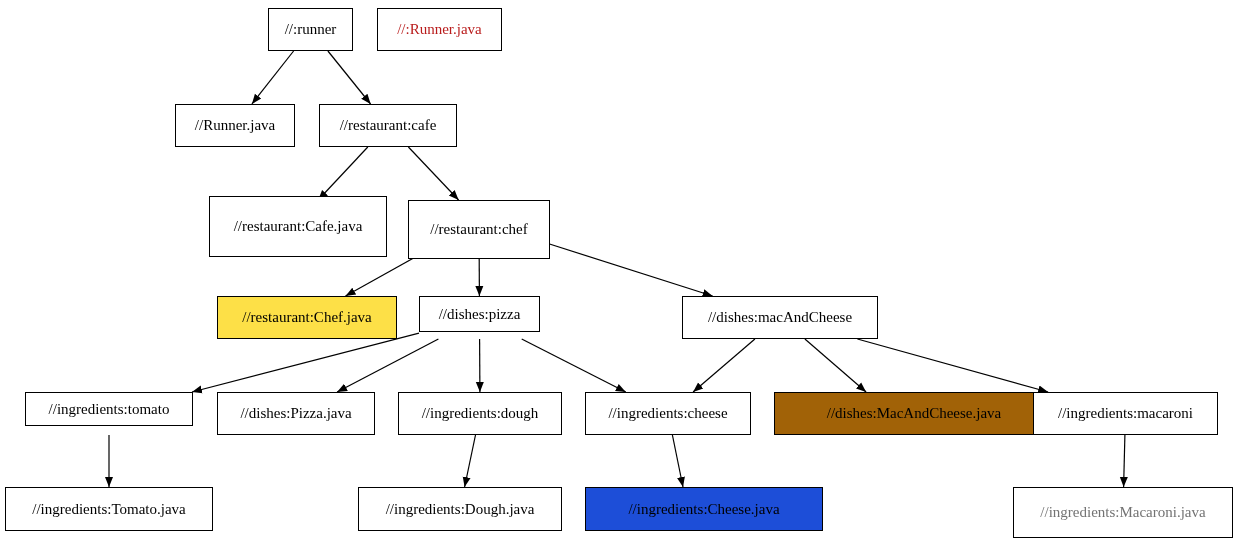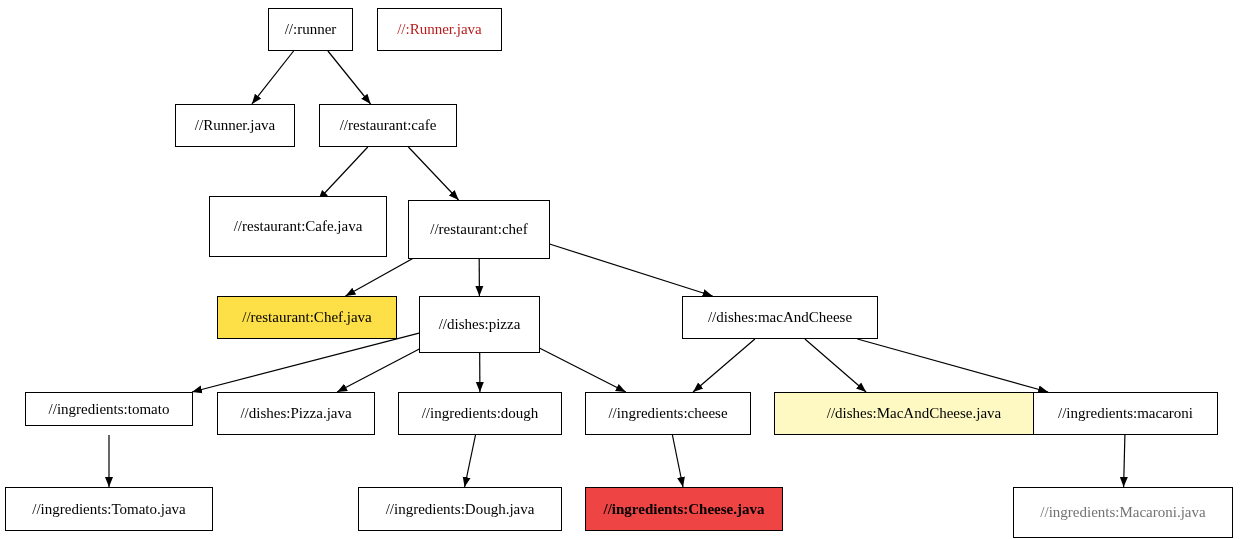--- a/index.html
+++ b/index.html
@@ -82,50 +82,50 @@
       </div>
       <div class="node" style="left: 209px; top: 196px; width: 178px; height: 61px; background: rgb(255, 255, 255); border-color: rgb(0, 0, 0); color: rgb(0, 0, 0);">
         <span>//restaurant:Cafe.java</span>
       </div>
       <div class="node" style="left: 408px; top: 200px; width: 142px; height: 59px; background: rgb(255, 255, 255); border-color: rgb(0, 0, 0); color: rgb(0, 0, 0);">
         <span>//restaurant:chef</span>
       </div>
       <div class="node" style="left: 217px; top: 296px; width: 180px; height: 43px; background: #fde047; border-color: rgb(0, 0, 0); color: rgb(0, 0, 0);">
         <span>//restaurant:Chef.java</span>
       </div>
-      <div class="node" style="left: 419px; top: 296px; width: 121px; height: 57px; background: rgb(255, 255, 255); border-color: rgb(0, 0, 0); color: rgb(0, 0, 0);">
+      <div class="node" style="left: 419px; top: 296px; width: 121px; height: 36px; background: rgb(255, 255, 255); border-color: rgb(0, 0, 0); color: rgb(0, 0, 0);">
         <span>//dishes:pizza</span>
       </div>
       <div class="node" style="left: 682px; top: 296px; width: 196px; height: 43px; background: rgb(255, 255, 255); border-color: rgb(0, 0, 0); color: rgb(0, 0, 0);">
         <span>//dishes:macAndCheese</span>
       </div>
       <div class="node" style="left: 25px; top: 392px; width: 168px; height: 34px; background: rgb(255, 255, 255); border-color: rgb(0, 0, 0); color: rgb(0, 0, 0);">
         <span>//ingredients:tomato</span>
       </div>
       <div class="node" style="left: 217px; top: 392px; width: 158px; height: 43px; background: rgb(255, 255, 255); border-color: rgb(0, 0, 0); color: rgb(0, 0, 0);">
         <span>//dishes:Pizza.java</span>
       </div>
       <div class="node" style="left: 398px; top: 392px; width: 164px; height: 43px; background: rgb(255, 255, 255); border-color: rgb(0, 0, 0); color: rgb(0, 0, 0);">
         <span>//ingredients:dough</span>
       </div>
       <div class="node" style="left: 585px; top: 392px; width: 166px; height: 43px; background: rgb(255, 255, 255); border-color: rgb(0, 0, 0); color: rgb(0, 0, 0);">
         <span>//ingredients:cheese</span>
       </div>
-      <div class="node" style="left: 774px; top: 392px; width: 280px; height: 43px; background: #fef9c3; border-color: rgb(0, 0, 0); color: rgb(0, 0, 0);">
+      <div class="node" style="left: 774px; top: 392px; width: 280px; height: 43px; background: #a16207; border-color: rgb(0, 0, 0); color: rgb(0, 0, 0);">
         <span>//dishes:MacAndCheese.java</span>
       </div>
       <div class="node" style="left: 1033px; top: 392px; width: 185px; height: 43px; background: rgb(255, 255, 255); border-color: rgb(0, 0, 0); color: rgb(0, 0, 0);">
         <span>//ingredients:macaroni</span>
       </div>
       <div class="node" style="left: 5px; top: 487px; width: 208px; height: 44px; background: rgb(255, 255, 255); border-color: rgb(0, 0, 0); color: rgb(0, 0, 0);">
         <span>//ingredients:Tomato.java</span>
       </div>
       <div class="node" style="left: 358px; top: 487px; width: 204px; height: 44px; background: rgb(255, 255, 255); border-color: rgb(0, 0, 0); color: rgb(0, 0, 0);">
         <span>//ingredients:Dough.java</span>
       </div>
-      <div class="node" style="left: 585px; top: 487px; width: 198px; height: 44px; background: #ef4444; border-color: rgb(0, 0, 0); color: rgb(0, 0, 0); font-weight: bold;">
+      <div class="node" style="left: 585px; top: 487px; width: 238px; height: 44px; background: #1d4ed8; border-color: rgb(0, 0, 0); color: rgb(0, 0, 0);">
         <span>//ingredients:Cheese.java</span>
       </div>
       <div class="node" style="left: 1013px; top: 487px; width: 220px; height: 51px; background: rgb(255, 255, 255); border-color: rgb(0, 0, 0); color: #737373;">
         <span>//ingredients:Macaroni.java</span>
       </div>
     </div>
 </div>
 
 </body></html>

